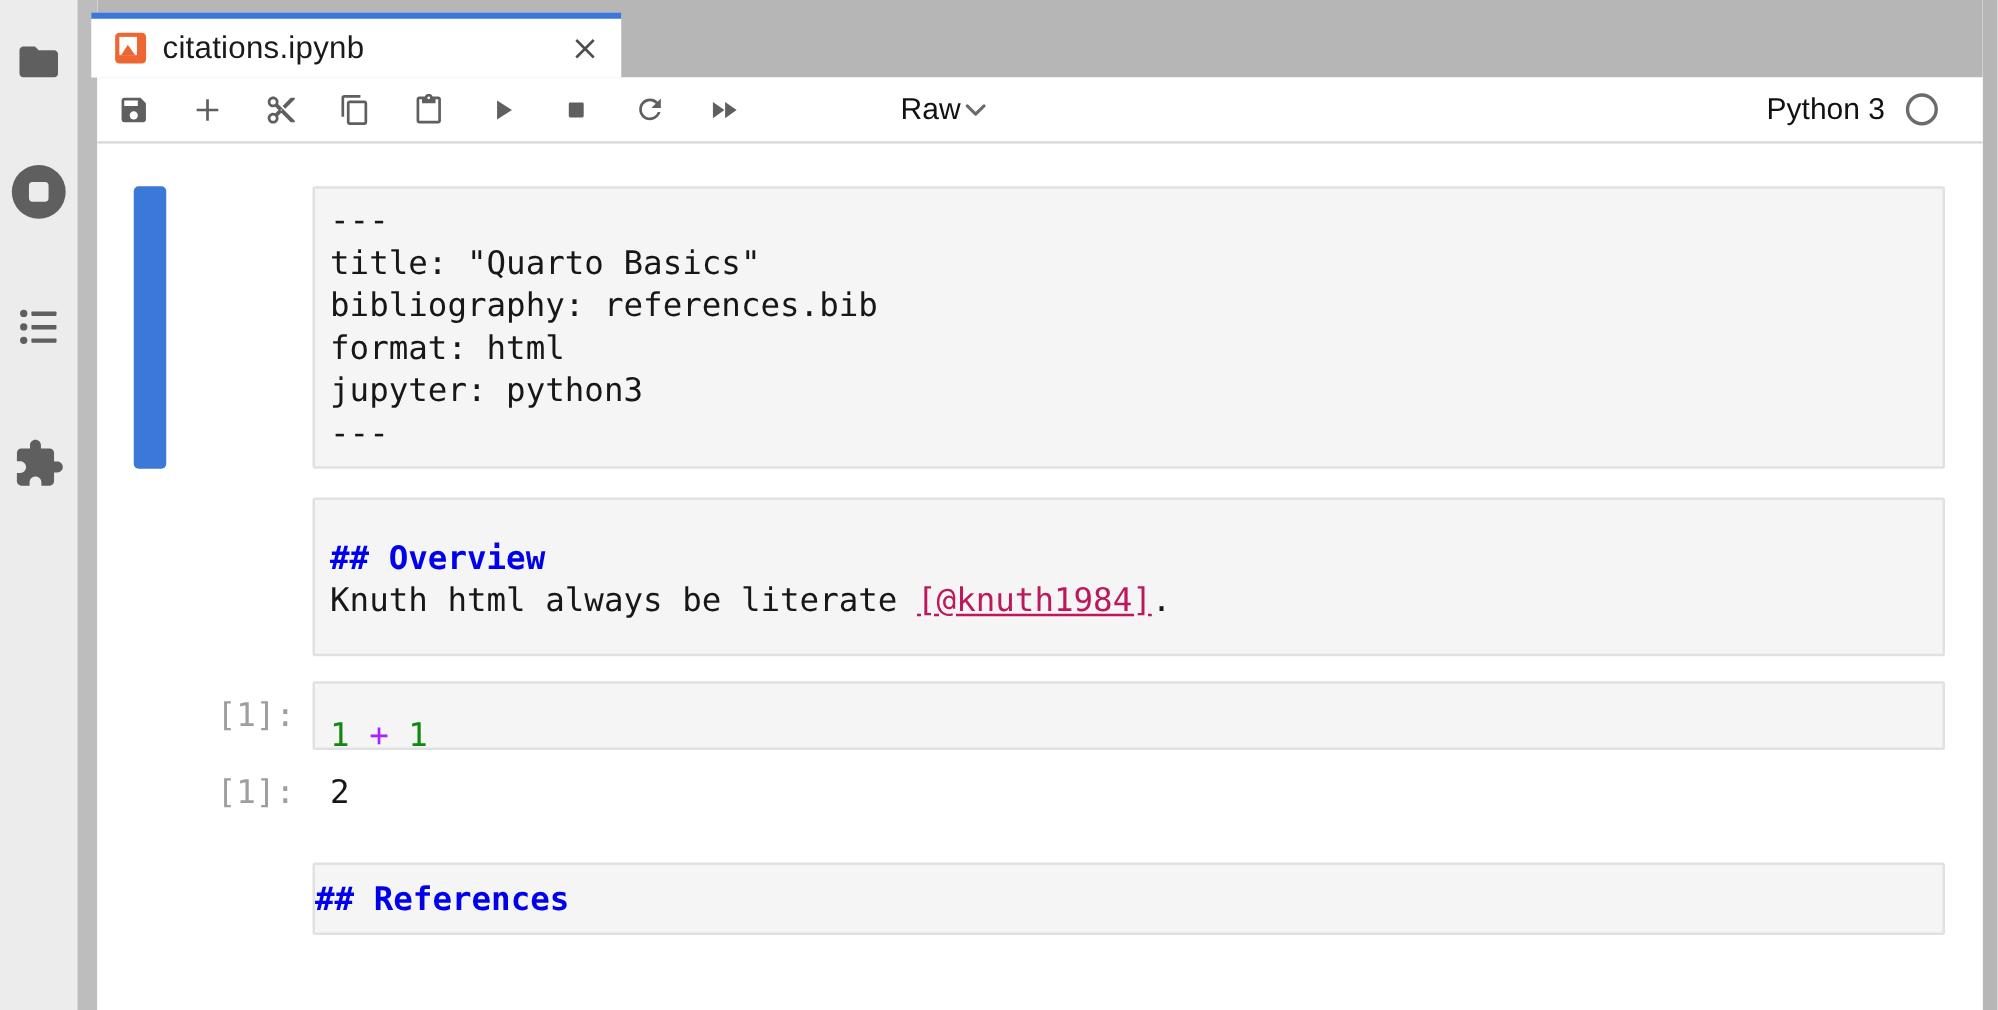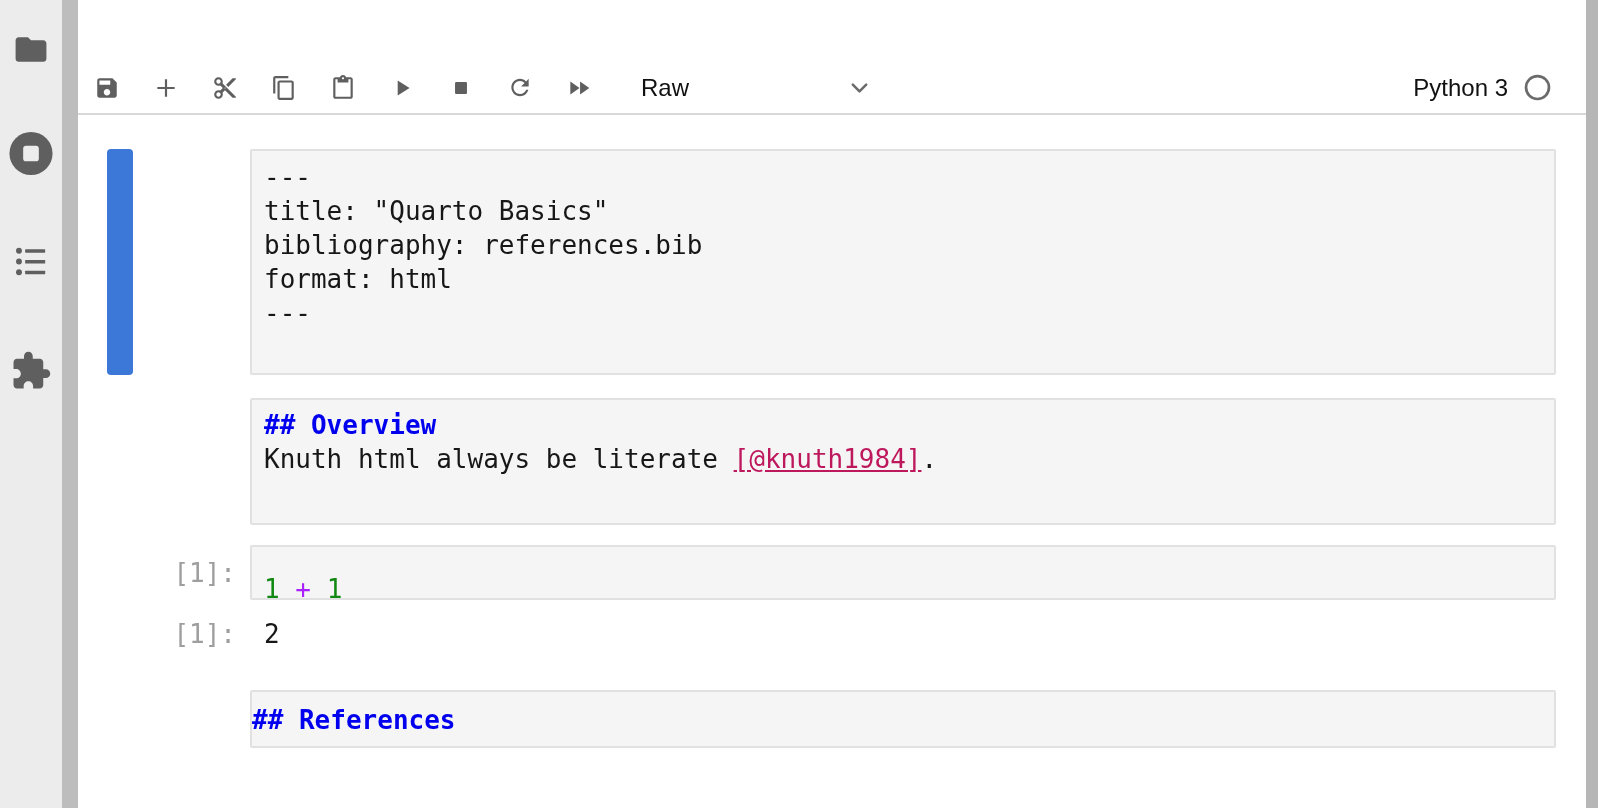--- a/index.html
+++ b/index.html
@@ -21,35 +21,35 @@
          border-top:5px solid #3c78d8; display:flex; align-items:center; padding-left:18px; }
   .tab-title { font-size:25px; color:#1a1a1a; margin-left:12px; letter-spacing:.2px; }
   .tab-close { position:absolute; right:16px; top:50%; transform:translateY(-50%); width:26px; height:26px;
                display:flex; align-items:center; justify-content:center; cursor:pointer; }
 
   
   .toolbar { position:absolute; left:0; top:62px; width:100%; height:53px; background:#fff;
              border-bottom:2px solid #d8d8d8; display:flex; align-items:center; padding-left:16px; }
   .tbtn { width:26px; height:26px; margin-right:33px; display:flex; align-items:center; justify-content:center;
           background:none; border:none; cursor:pointer; flex:0 0 auto; }
-  .celltype { margin-left:16px; width:230px; display:flex; align-items:center; justify-content:space-between; cursor:pointer; }
+  .celltype { margin-left:16px; width:230px; display:flex; align-items:center; justify-content:center; cursor:pointer; }
   .celltype-label { font-size:24px; color:#111; }
   .kernel { margin-left:auto; display:flex; align-items:center; padding-right:35px; }
   .kernel-name { font-size:24px; color:#111; margin-right:16px; cursor:pointer; }
 
   
   .content { position:absolute; left:0; top:115px; width:100%; height:693px; background:#fff; }
   .mono, .codeline, .prompt { font-family:"DejaVu Sans Mono", monospace; }
   .cellbox { position:absolute; left:172px; width:1306px; background:#f5f5f5; border:2px solid #e1e1e1;
              border-radius:2px; cursor:text; }
   .codeline { font-size:26px; line-height:34px; color:#171717; white-space:pre; }
   .collapser { position:absolute; left:29px; top:34px; width:26px; height:226px; background:#3c78d8;
                border-radius:4px; cursor:pointer; }
   .cell-raw      { top:34px;  height:226px; padding:9px 12px; }
-  .cell-md1      { top:283px; height:127px; padding:8px 12px; }
+  .cell-md1      { top:283px; height:127px; padding:30px 12px; }
   .cell-code     { top:430px; height:55px;  padding:25px 12px; }
   .cell-md2      { top:575px; height:58px;  padding:11px 0; }
   .md-heading { color:#0000ee; font-weight:bold; }
   .md-link { color:#be185d; text-decoration:underline; cursor:pointer; }
   .tok-num { color:#118811; }
   .tok-op { color:#aa22ff; white-space:pre; }
   .prompt { position:absolute; left:0; width:158px; text-align:right; font-size:26px; line-height:34px;
             color:#9e9e9e; white-space:pre; }
   .prompt-in  { top:441px; }
   .prompt-out { top:502px; }
@@ -87,20 +87,37 @@
       <svg width="42" height="42" viewBox="0 0 24 24" fill="#5f5f5f">
           <path d="M20.5 11H19V7c0-1.1-.9-2-2-2h-4V3.5C13 2.12 11.88 1 10.5 1S8 2.12 8 3.5V5H4c-1.1 0-1.99.9-1.99 2v3.8H3.5c1.49 0 2.7 1.21 2.7 2.7s-1.21 2.7-2.7 2.7H2V20c0 1.1.9 2 2 2h3.8v-1.5c0-1.49 1.21-2.7 2.7-2.7 1.49 0 2.7 1.21 2.7 2.7V22H17c1.1 0 2-.9 2-2v-4h1.5c1.38 0 2.5-1.12 2.5-2.5S21.88 11 20.5 11z"></path>
         </svg>
     </span>
   </div>
   <div class="divider"></div>
   <div class="rightstrip"></div>
 
   <div class="main">
 
+    <div class="tabbar">
+      <div class="tab">
+        <span>
+          <svg width="27" height="27" viewBox="0 0 24 24">
+              <rect x="1" y="1" width="22" height="22" rx="3" fill="#ee6633"></rect>
+              <rect x="4" y="4" width="12.5" height="13" fill="#fff"></rect>
+              <path d="M5.2 17 L10 9.6 L15.3 17 Z" fill="#ee6633"></path>
+            </svg>
+        </span>
+        <span class="tab-title">citations.ipynb</span>
+        <span class="tab-close">
+          <svg width="24" height="24" viewBox="0 0 24 24" stroke="#4d4d4d" stroke-width="2" fill="none">
+              <path d="M5 5 L19 19 M19 5 L5 19"></path>
+            </svg>
+        </span>
+      </div>
+    </div>
 
     <div class="toolbar">
       <button class="tbtn">
         <svg width="26" height="26" viewBox="0 0 24 24" fill="#5f5f5f">
             <path d="M17 3H5c-1.1 0-2 .9-2 2v14c0 1.1.9 2 2 2h14c1.1 0 2-.9 2-2V7l-4-4zm-5 16c-1.66 0-3-1.34-3-3s1.34-3 3-3 3 1.34 3 3-1.34 3-3 3zm3-10H5V5h10v4z"></path>
           </svg>
       </button>
       <button class="tbtn">
         <svg width="26" height="26" viewBox="0 0 24 24" stroke="#5f5f5f" stroke-width="2" fill="none">
             <path d="M12 4v16M4 12h16"></path>
@@ -157,20 +174,21 @@
 
     <div class="content">
 
       <div class="collapser"></div>
 
       <div class="cellbox cell-raw">
         <div class="codeline">---</div>
         <div class="codeline">title: "Quarto Basics"</div>
         <div class="codeline">bibliography: references.bib</div>
         <div class="codeline">format: html</div>
+        <div class="codeline">jupyter: python3</div>
         <div class="codeline">---</div>
       </div>
 
       <div class="cellbox cell-md1">
         <div class="codeline md-heading">## Overview</div>
         <div class="codeline"></div>
         <div class="codeline"><span>Knuth html always be literate </span><span class="md-link">[@knuth1984]</span><span>.</span></div>
       </div>
 
       <div class="prompt prompt-in">[1]:</div>

